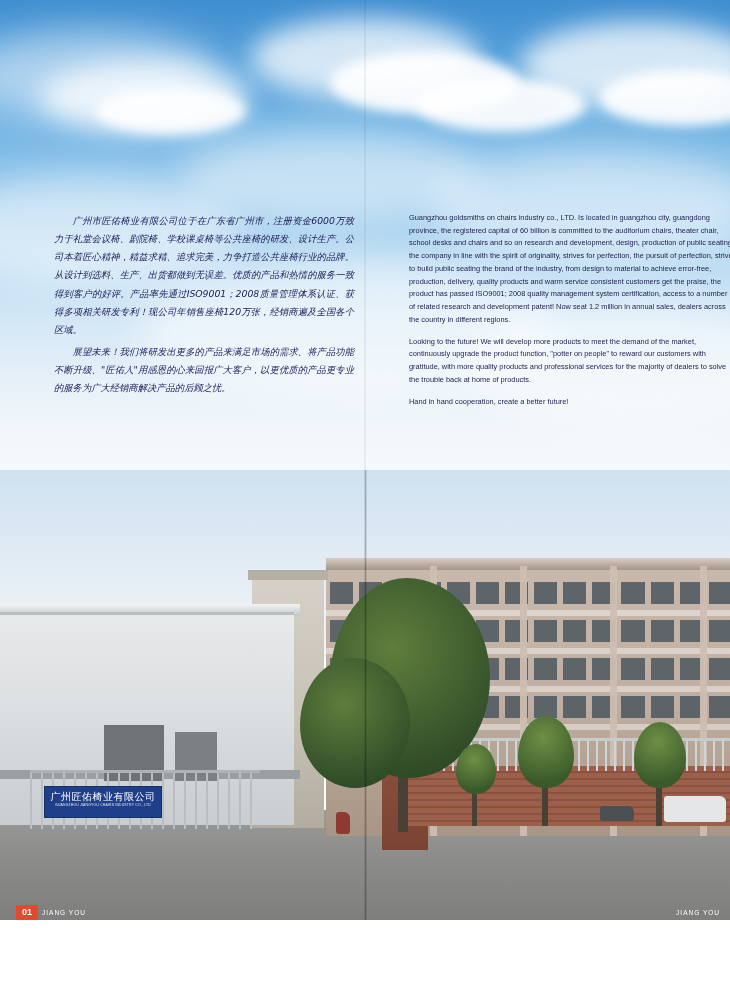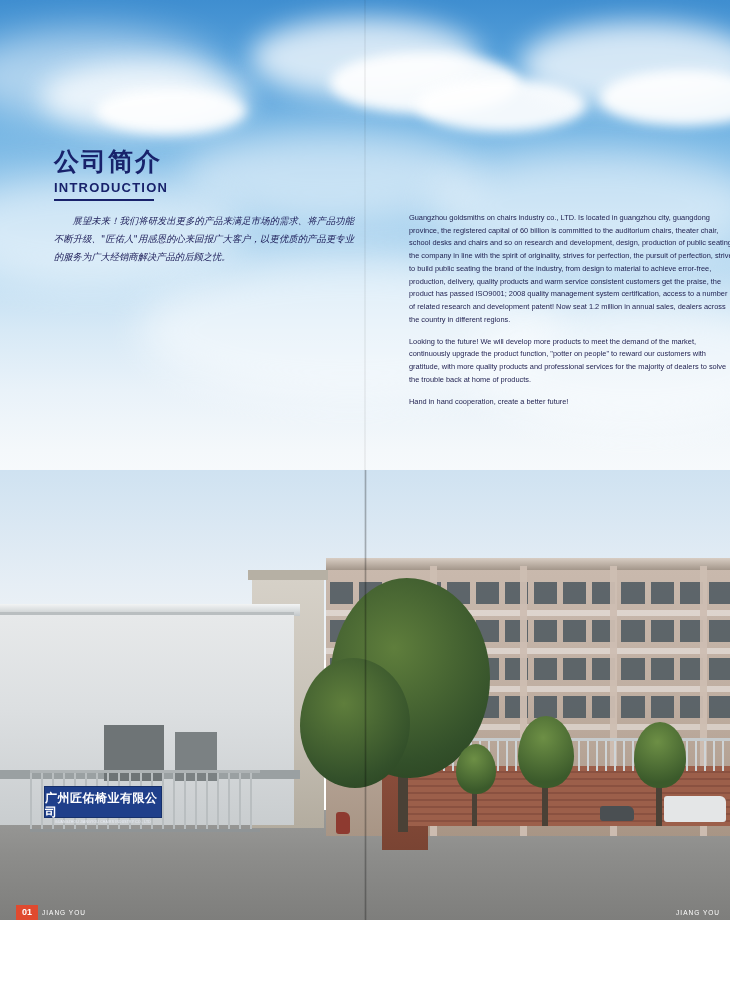--- a/index.html
+++ b/index.html
@@ -208,22 +208,22 @@
       #b9bec0 0px, #b9bec0 2px, rgba(0,0,0,0) 2px, rgba(0,0,0,0) 11px);
     border-top: 3px solid #aeb3b5;
     border-bottom: 3px solid #8f9496;
   }
   .sign-board {
     position: absolute; left: 44px; top: 316px; width: 116px; height: 30px;
     background: #1f3f8a;
     border: 1px solid #16306b;
   }
   .sign-board .sign-cn {
-    color: #fff; font-family: "DejaVu Sans", sans-serif; font-size: 12px;
-    line-height: 1.2; padding-top: 4px; letter-spacing: .5px; font-weight: bold;
+    color: #fff; font-family: "DejaVu Sans", sans-serif; font-size: 10px;
+    text-align: center; line-height: 1.2; padding-top: 4px; letter-spacing: .5px;
   }
   .sign-board .sign-en {
     color: #e8ecf5; font-family: "Liberation Sans", sans-serif; font-size: 3.4px;
     text-align: center; letter-spacing: .2px;
   }
   
   .tree {
     position: absolute;
     background: radial-gradient(circle at 40% 35%, #5f7e3c, #33502a 70%, #27401f 100%);
     border-radius: 48% 52% 50% 50% / 52% 50% 50% 48%;
@@ -320,27 +320,23 @@
     <div class="cloud" style="left:416px; top:78px; width:170px; height:54px;"></div>
     <div class="cloud soft" style="left:520px; top:22px; width:240px; height:86px;"></div>
     <div class="cloud" style="left:600px; top:70px; width:170px; height:56px;"></div>
     <div class="cloud faint" style="left:180px; top:130px; width:300px; height:90px;"></div>
     <div class="cloud faint" style="left:430px; top:150px; width:330px; height:110px;"></div>
     <div class="cloud faint" style="left:-60px; top:175px; width:300px; height:110px;"></div>
     <div class="cloud faint" style="left:140px; top:260px; width:420px; height:140px;"></div>
     <div class="cloud faint" style="left:470px; top:300px; width:330px; height:130px;"></div>
   </div>
 
-  <div class="heading-block">
-    <div class="heading-cn">公司简介</div>
-    <div class="heading-en">INTRODUCTION</div>
-    <div class="heading-rule"></div>
-  </div>
 
   <div class="cn-body">
+    <p>广州市匠佑椅业有限公司位于在广东省广州市，注册资金6000万致力于礼堂会议椅、剧院椅、学校课桌椅等公共座椅的研发、设计生产。公司本着匠心精神，精益求精、追求完美，力争打造公共座椅行业的品牌。从设计到选料、生产、出货都做到无误差。优质的产品和热情的服务一致得到客户的好评。产品率先通过ISO9001；2008质量管理体系认证、获得多项相关研发专利！现公司年销售座椅120万张，经销商遍及全国各个区域。</p>
     <p>展望未来！我们将研发出更多的产品来满足市场的需求、将产品功能不断升级、"匠佑人"用感恩的心来回报广大客户，以更优质的产品更专业的服务为广大经销商解决产品的后顾之忧。</p>
   </div>
 
   <div class="en-body">
     <p>Guangzhou goldsmiths on chairs industry co., LTD. Is located in guangzhou city, guangdong province, the registered capital of 60 billion is committed to the auditorium chairs, theater chair, school desks and chairs and so on research and development, design, production of public seating, the company in line with the spirit of originality, strives for perfection, the pursuit of perfection, strive to build public seating the brand of the industry, from design to material to achieve error-free, production, delivery, quality products and warm service consistent customers get the praise, the product has passed ISO9001; 2008 quality management system certification, access to a number of related research and development patent! Now seat 1.2 million in annual sales, dealers across the country in different regions.</p>
     <p>Looking to the future! We will develop more products to meet the demand of the market, continuously upgrade the product function, "potter on people" to reward our customers with gratitude, with more quality products and professional services for the majority of dealers to solve the trouble back at home of products.</p>
     <p>Hand in hand cooperation, create a better future!</p>
   </div>
 
   <div class="photo">

